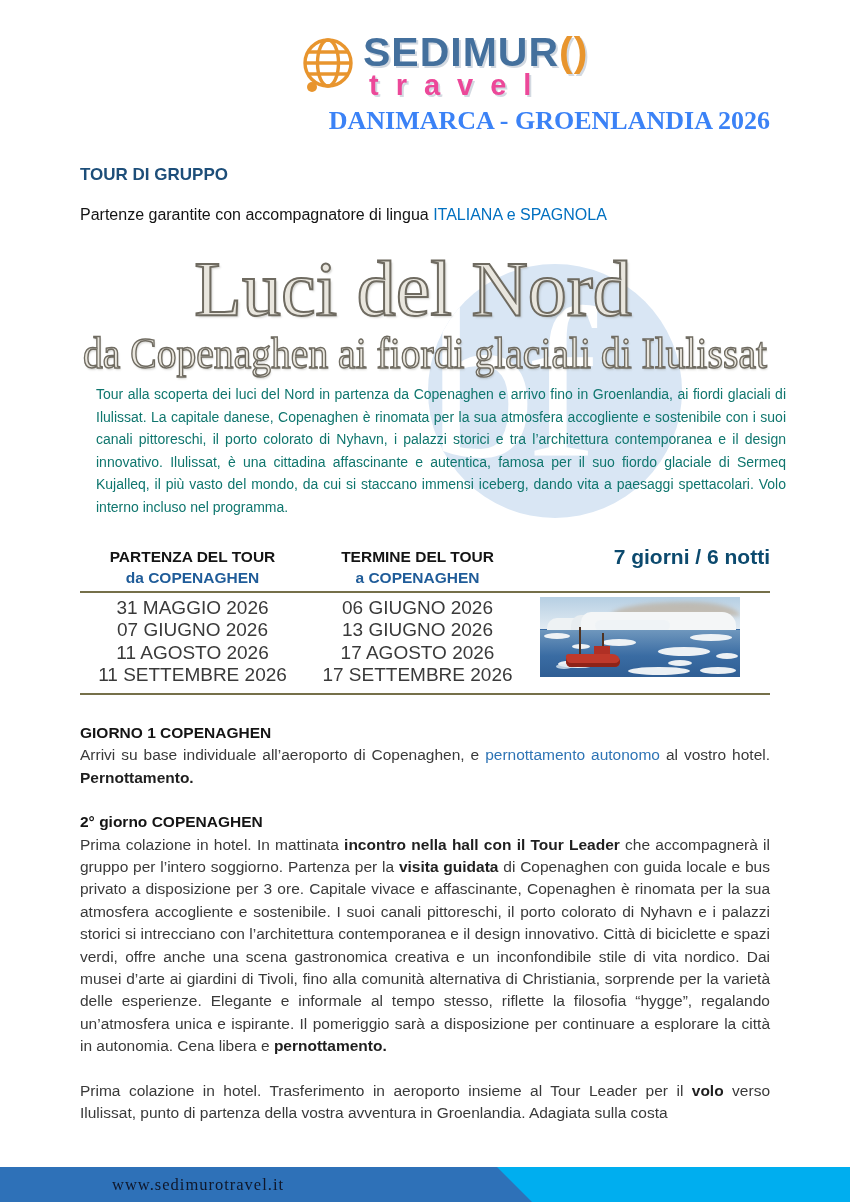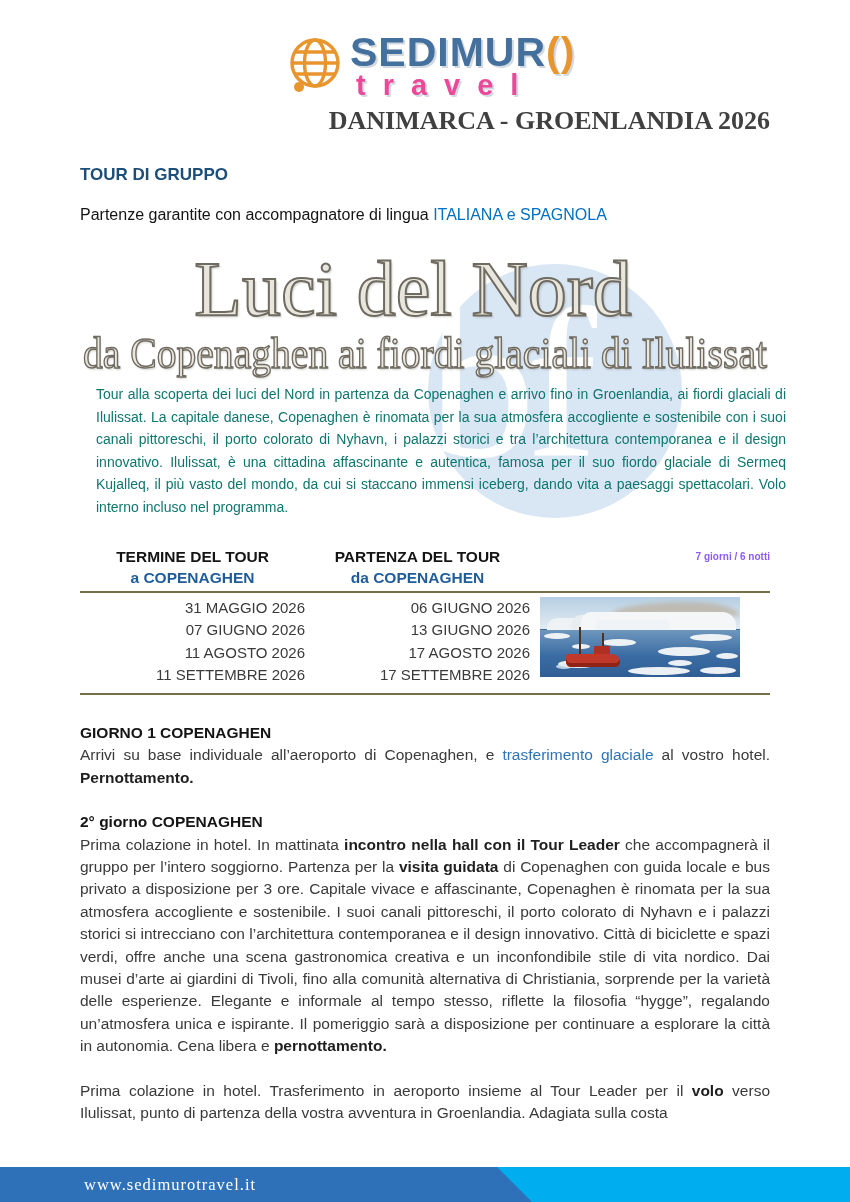--- a/index.html
+++ b/index.html
@@ -1,32 +1,32 @@
 <!DOCTYPE html>
 <html><head>
 <meta charset="utf-8">
 <style>
   html,body{margin:0;padding:0;background:#fff;}
   .page{position:relative;width:850px;height:1202px;background:#fff;overflow:hidden;
         font-family:"Liberation Sans",sans-serif;}
 
   
-  .logo-block{position:absolute;top:32px;left:286px;display:flex;align-items:flex-start;}
+  .logo-block{position:absolute;top:32px;left:299px;display:flex;align-items:flex-start;}
   .globe{margin-top:4px;margin-right:6px;}
   .logo-text{display:flex;flex-direction:column;}
   .brand{font-size:41px;font-weight:bold;color:#44709D;letter-spacing:1px;line-height:40px;
          text-shadow:2px 2px 0 rgba(110,130,155,.30);}
   .brand .parens{color:#E8952E;}
   .travel-word{font-size:29px;font-weight:bold;color:#ec4899;letter-spacing:17px;
                line-height:30px;padding-left:6px;margin-top:-2px;
                text-shadow:2px 2px 0 rgba(110,130,155,.30);}
 
   
   .doc-title{position:absolute;top:106px;left:80px;width:690px;text-align:right;
-             font-family:"Liberation Serif",serif;font-weight:bold;font-size:26px;color:#404040;}
+             font-family:"Liberation Serif",serif;font-weight:bold;font-size:26px;color:#3b82f6;}
 
   
   .intro{position:absolute;top:164px;left:80px;width:690px;}
   .tour-group{color:#1D4E79;font-weight:bold;font-size:17px;line-height:21px;}
   .guarantee{font-size:16px;font-weight:normal;color:#141414;margin-top:21px;}
   .guarantee .hl{color:#0070C0;}
 
   
   .watermark{position:absolute;left:428px;top:264px;width:254px;height:254px;border-radius:50%;
              background:#D9E6F4;overflow:hidden;display:flex;align-items:center;}
@@ -44,25 +44,25 @@
 
   
   .description{position:absolute;top:383px;left:96px;width:690px;margin:0;
                font-size:14px;line-height:22.6px;color:#0f766e;text-align:justify;}
 
   
   .schedule{position:absolute;top:546px;left:80px;width:690px;}
   .sched-head{display:grid;grid-template-columns:225px 225px 1fr;}
   .head-cell{text-align:center;font-weight:bold;font-size:15.5px;color:#141414;line-height:21px;}
   .head-sub{color:#1F5C99;}
-  .duration{text-align:right;font-weight:bold;font-size:10px;color:#8b5cf6;line-height:21px;}
+  .duration{text-align:right;font-weight:bold;font-size:21px;color:#0c4a6e;line-height:21px;}
   .sched-rule{border:none;border-top:2.5px solid #75704A;margin:3px 0 0 0;}
   .sched-body{position:relative;min-height:90px;padding:4px 0 3px 0;}
   .date-row{display:grid;grid-template-columns:225px 225px;}
-  .date-cell{text-align:right;font-size:15px;color:#3A3A3A;line-height:22.3px;}
+  .date-cell{text-align:center;font-size:19px;color:#3A3A3A;line-height:22.3px;}
 
   
   .photo{position:absolute;left:460px;top:4px;width:200px;height:80px;overflow:hidden;
          background:#3A6CA3;}
   .photo .sky{position:absolute;top:0;left:0;right:0;height:32px;
               background:linear-gradient(#B6CFE3,#E2EBF3);}
   .photo .hill{position:absolute;top:5px;right:0;width:130px;height:14px;background:#B99E7F;
                opacity:.5;border-radius:60% 40% 0 0/100% 100% 0 0;filter:blur(2px);}
   .photo .berg1{position:absolute;top:15px;right:4px;width:155px;height:22px;background:#F4F6F7;
                 border-radius:10px 14px 4px 6px;
@@ -96,21 +96,21 @@
   .day{margin:0 0 22px 0;}
   .day h3{margin:0;font-size:15.5px;font-weight:bold;color:#141414;line-height:22.4px;}
   .day p{margin:0;font-size:15.5px;line-height:22.4px;color:#3A3A3A;text-align:justify;}
   .b{font-weight:bold;color:#1f1f1f;}
   .blue{color:#2E74B5;}
 
   
   .footer{position:absolute;bottom:0;left:0;width:850px;height:35px;background:#00AEEF;}
   .footer-left{position:absolute;top:0;left:0;height:35px;width:532px;background:#2E71B8;
                clip-path:polygon(0 0,497px 0,532px 100%,0 100%);display:flex;align-items:center;}
-  .footer-url{margin-left:84px;color:#ffffff;font-family:"Liberation Serif",serif;
+  .footer-url{margin-left:112px;color:#0f172a;font-family:"Liberation Serif",serif;
               font-size:16.5px;letter-spacing:1px;}
 </style>
 </head>
 <body>
 
 <div class="page">
 
   <header class="logo-block">
     <svg class="globe" width="58" height="58" viewBox="0 0 58 58">
       <g fill="none" stroke="#E8952E" stroke-width="3.4">
@@ -139,26 +139,26 @@
       <span>bf</span>
     </div>
   <div class="hero-title">Luci del Nord</div>
   <div class="hero-subtitle">da Copenaghen ai fiordi glaciali di Ilulissat</div>
 
   <p class="description">Tour alla scoperta dei luci del Nord in partenza da Copenaghen e arrivo fino in Groenlandia, ai fiordi glaciali di Ilulissat. La capitale danese, Copenaghen è rinomata per la sua atmosfera accogliente e sostenibile con i suoi canali pittoreschi, il porto colorato di Nyhavn, i palazzi storici e tra l’architettura contemporanea e il design innovativo. Ilulissat, è una cittadina affascinante e autentica, famosa per il suo fiordo glaciale di Sermeq Kujalleq, il più vasto del mondo, da cui si staccano immensi iceberg, dando vita a paesaggi spettacolari. Volo interno incluso nel programma.</p>
 
   <div class="schedule">
     <div class="sched-head">
       <div class="head-cell">
+        <div>PARTENZA DEL TOUR</div>
+        <div class="head-sub">da COPENAGHEN</div>
+      </div>
+      <div class="head-cell">
         <div>TERMINE DEL TOUR</div>
         <div class="head-sub">a COPENAGHEN</div>
-      </div>
-      <div class="head-cell">
-        <div>PARTENZA DEL TOUR</div>
-        <div class="head-sub">da COPENAGHEN</div>
       </div>
       <div class="duration">7 giorni / 6 notti</div>
     </div>
     <hr class="sched-rule">
     <div class="sched-body">
       <div class="date-row">
         <div class="date-cell">31 MAGGIO 2026</div>
         <div class="date-cell">06 GIUGNO 2026</div>
       </div>
       <div class="date-row">
@@ -198,21 +198,21 @@
           <div class="hull"></div>
         </div>
       </div>
     </div>
     <hr class="sched-rule">
   </div>
 
   <div class="days">
     <section class="day">
       <h3>GIORNO 1 COPENAGHEN</h3>
-      <p><span>Arrivi su base individuale all’aeroporto di Copenaghen, e </span><span class="blue">trasferimento glaciale</span><span> al vostro hotel. </span><span class="b">Pernottamento.</span></p>
+      <p><span>Arrivi su base individuale all’aeroporto di Copenaghen, e </span><span class="blue">pernottamento autonomo</span><span> al vostro hotel. </span><span class="b">Pernottamento.</span></p>
     </section>
     <section class="day">
       <h3>2° giorno COPENAGHEN</h3>
       <p><span>Prima colazione in hotel. In mattinata </span><span class="b">incontro nella hall con il Tour Leader</span><span> che accompagnerà il gruppo per l’intero soggiorno. Partenza per la </span><span class="b">visita guidata</span><span> di Copenaghen con guida locale e bus privato a disposizione per 3 ore. Capitale vivace e affascinante, Copenaghen è rinomata per la sua atmosfera accogliente e sostenibile. I suoi canali pittoreschi, il porto colorato di Nyhavn e i palazzi storici si intrecciano con l’architettura contemporanea e il design innovativo. Città di biciclette e spazi verdi, offre anche una scena gastronomica creativa e un inconfondibile stile di vita nordico. Dai musei d’arte ai giardini di Tivoli, fino alla comunità alternativa di Christiania, sorprende per la varietà delle esperienze. Elegante e informale al tempo stesso, riflette la filosofia “hygge”, regalando un’atmosfera unica e ispirante. Il pomeriggio sarà a disposizione per continuare a esplorare la città in autonomia. Cena libera e </span><span class="b">pernottamento.</span></p>
     </section>
     <section class="day">
       <p><span>Prima colazione in hotel. Trasferimento in aeroporto insieme al Tour Leader per il </span><span class="b">volo</span><span> verso Ilulissat, punto di partenza della vostra avventura in Groenlandia. Adagiata sulla costa</span></p>
     </section>
   </div>
 

